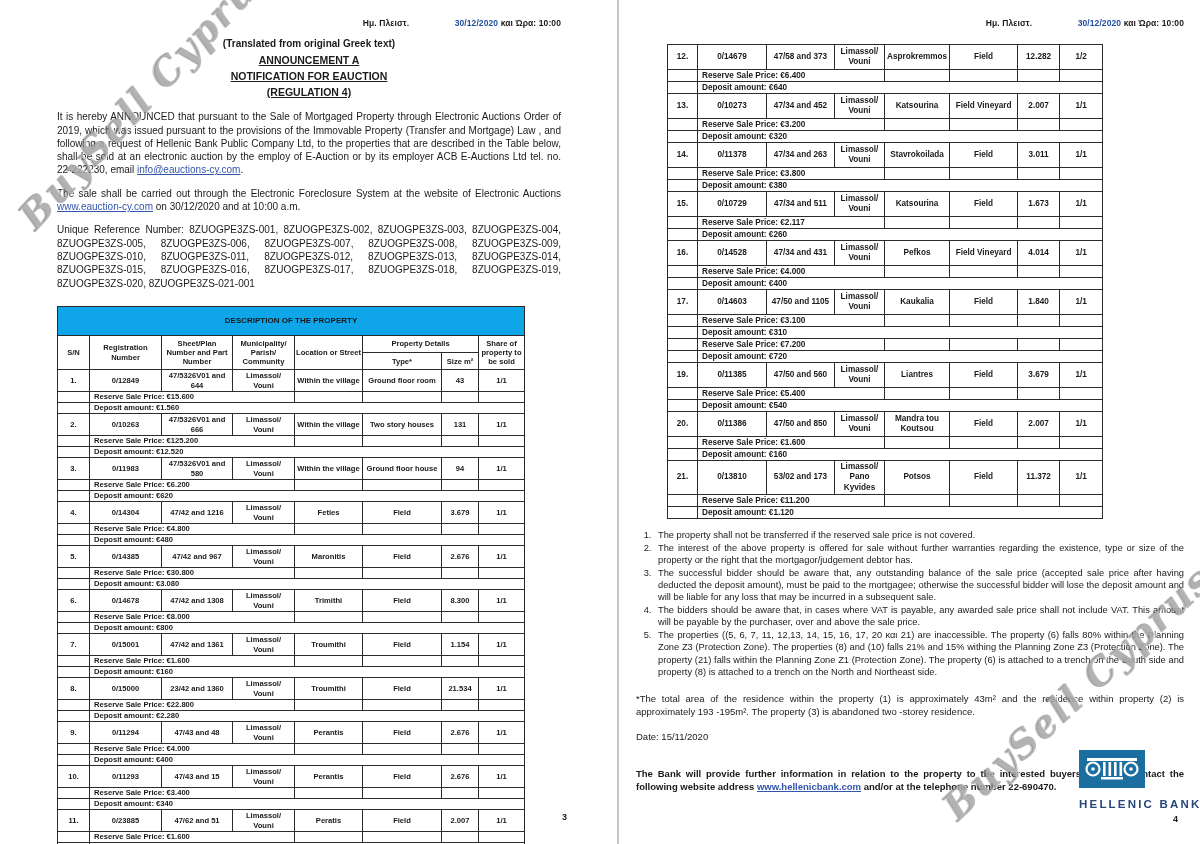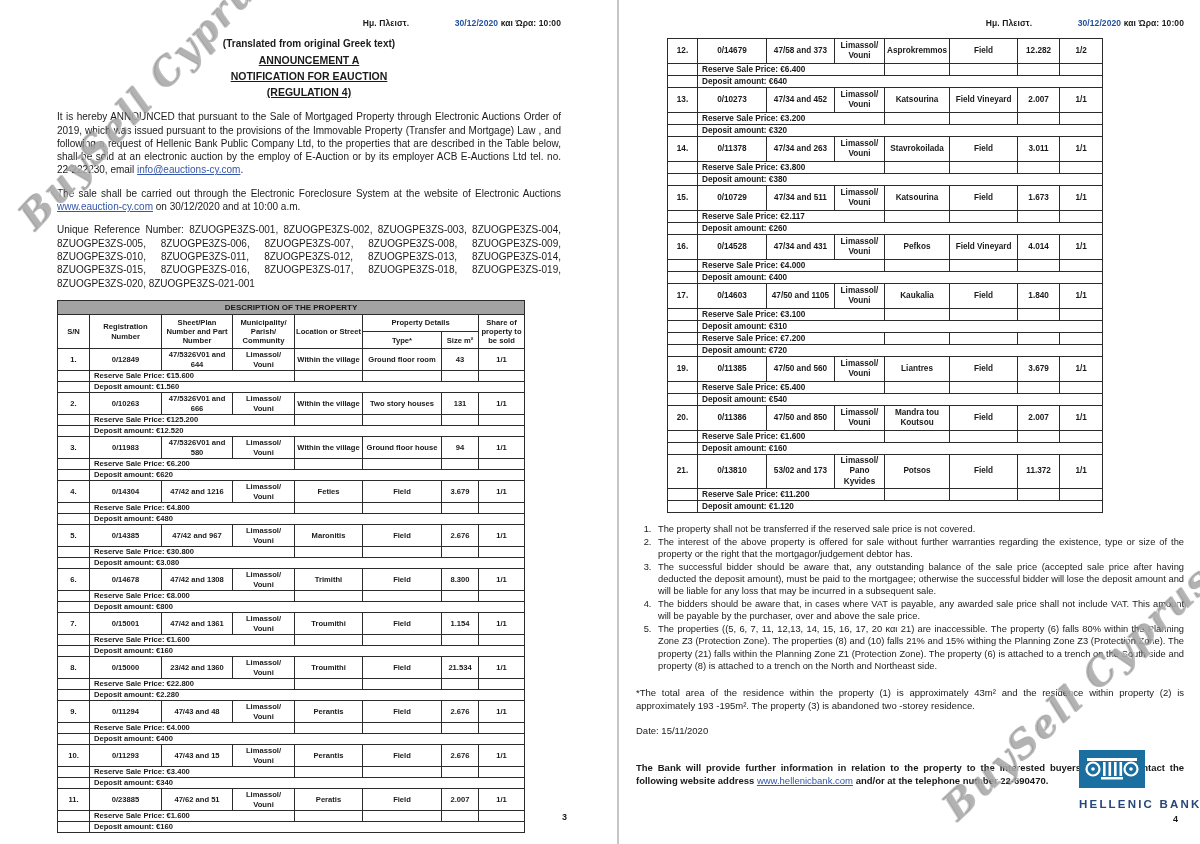--- a/index.html
+++ b/index.html
@@ -17,38 +17,38 @@
   
   .title-block { margin-top:8px; text-align:center; line-height:1.55; }
   .title-note { font-size:10px; font-weight:700; }
   .title-main { font-size:10.5px; font-weight:700; text-decoration:underline; }
 
   .para { margin-top:10px; font-size:10px; line-height:1.33; text-align:justify; }
   .doclink { color:#3355aa; text-decoration:underline; cursor:pointer; }
   .blue { color:#1f4e9c;margin-left:43px; }
 
   
-  table.prop { border-collapse:collapse; table-layout:fixed; margin-top:10px; }
+  table.prop { border-collapse:collapse; table-layout:fixed; margin-top:16px; }
   table.prop td, table.prop th { border:1px solid #2b2b2b; overflow:hidden; vertical-align:middle; }
-  tr.t-title th { background:#a3a3a3; font-size:8px; font-weight:700; height:14px; text-align:center; }
+  tr.t-title th { background:#0ea5e9; font-size:8px; font-weight:700; height:29px; text-align:center; }
   thead th.colhdr { font-size:7.6px; font-weight:700; line-height:1.2; padding:3px 1px; text-align:center; background:#fff; }
   tr.r-data td { font-size:7.6px; font-weight:700; text-align:center; line-height:1.25; padding:1px 2px; height:22px; }
   tr.r-label td { font-size:7.6px; font-weight:700; height:11px; line-height:1.1; padding:0 0 0 4px; text-align:left; }
   .t-right tr.r-data td { font-size:8.2px; height:25px; }
   .t-right tr.r-label td { font-size:8.2px; height:12px; }
   .t-right { margin-left:31px; margin-top:5px; }
 
   
   ol.notes { margin-top:10px; margin-left:18px; font-size:9.3px; line-height:1.3; }
   ol.notes li { text-align:justify; margin-bottom:1px; padding-left:4px; }
 
   .footnote { margin-top:15px; font-size:9.5px; line-height:1.35; text-align:justify; }
   .date-line { margin-top:13px; font-size:9.5px; }
   .bank-para { margin-top:26px; font-size:9.5px; font-weight:700; line-height:1.35; text-align:justify; }
-  .bank-para .doclink { font-weight:400; }
+  .bank-para .doclink { font-weight:700; }
 
   
   .wm { position:absolute; font-family:"DejaVu Serif", serif; font-style:italic; font-weight:700;
         font-size:38px; letter-spacing:2px; white-space:nowrap; color:rgba(122,122,122,0.50);
         text-shadow:1px 1px 0 rgba(255,255,255,0.65), -1px -1px 0 rgba(95,95,95,0.35); pointer-events:none; }
   .wm-left  { left:26px; top:200px; transform:rotate(-47deg); transform-origin:left center; }
   .wm-right { left:330px; top:790px; transform:rotate(-43deg); transform-origin:left center; }
 
   
   .logo-block { position:absolute; left:460px; top:750px; width:100px; text-align:left; }

